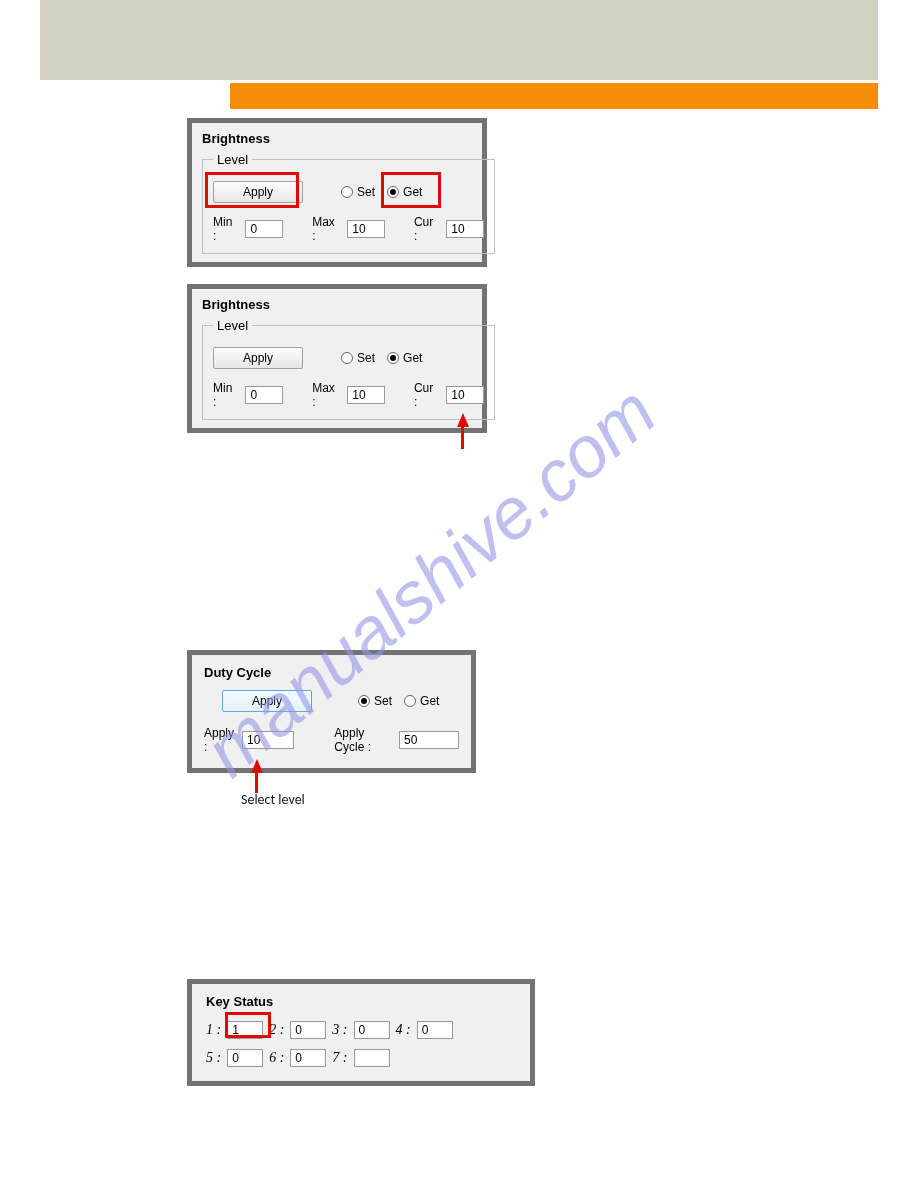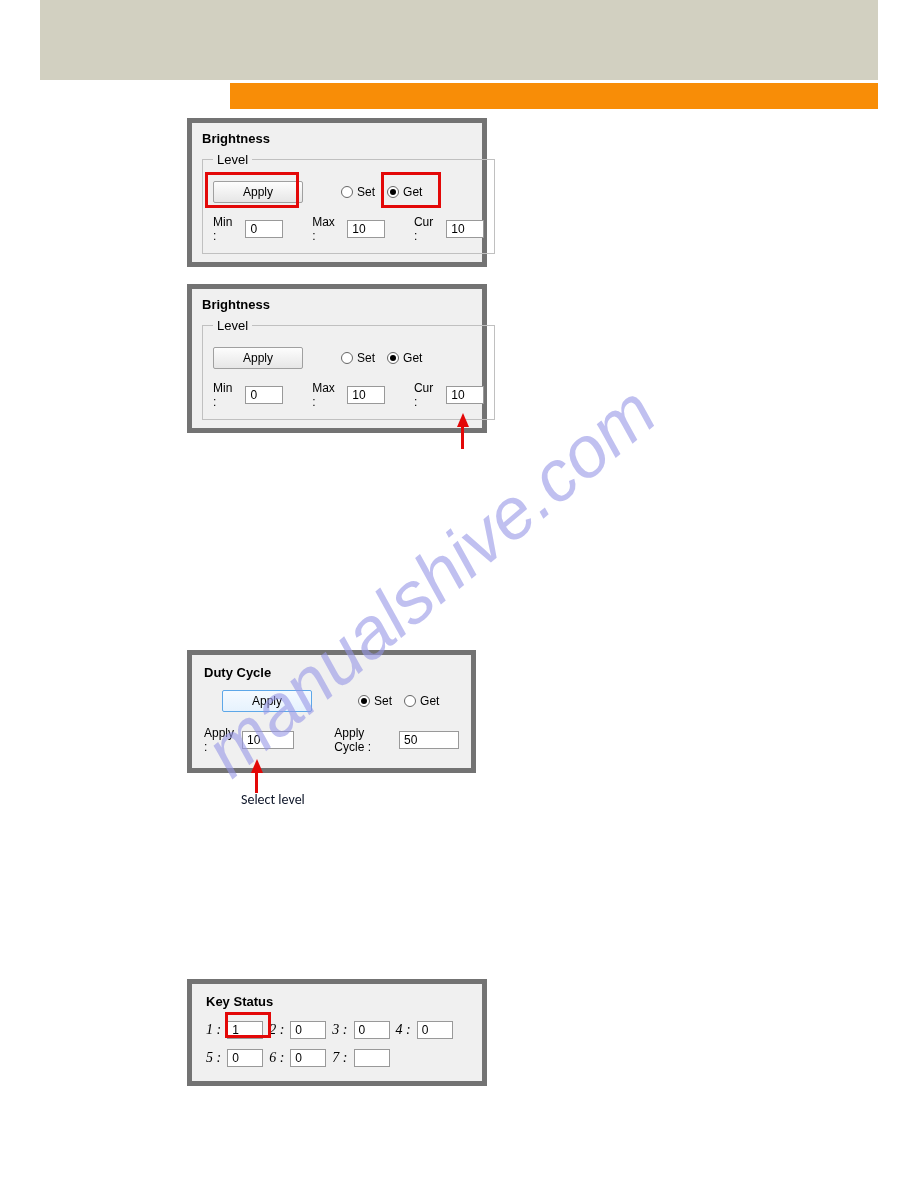--- a/index.html
+++ b/index.html
@@ -232,21 +232,21 @@
       <span style="width:30px"></span>
       <span class="lbl">Apply Cycle :</span>
       <input class="txt txt-wide" value="50" style="">
     </div>
   </fieldset>
 </div>
 <div class="red-arrow-up" style="left:251px; top:759px;"></div>
 <div class="red-arrow-stem" style="left:255px; top:771px; height:22px;"></div>
 <div class="red-text" style="left:241px; top:791px;">Select level</div>
 
-<div class="panel" style="left:187px; top:979px; width:300px; padding:0;">
+<div class="panel" style="left:187px; top:979px; width:348px; padding:0;">
   <fieldset style="border:none; padding:10px 14px 14px 14px;">
     <div style="font-size:13px; font-weight:bold; margin-bottom:12px;">Key Status</div>
     <div class="row" style="gap:6px;">
       <span class="lbl-italic">1 :</span>
       <input class="txt" style="width: 36px;" value="1">
       <span class="lbl-italic">2 :</span>
       <input class="txt" style="width: 36px;" value="0">
       <span class="lbl-italic">3 :</span>
       <input class="txt" style="width: 36px;" value="0">
       <span class="lbl-italic">4 :</span>

